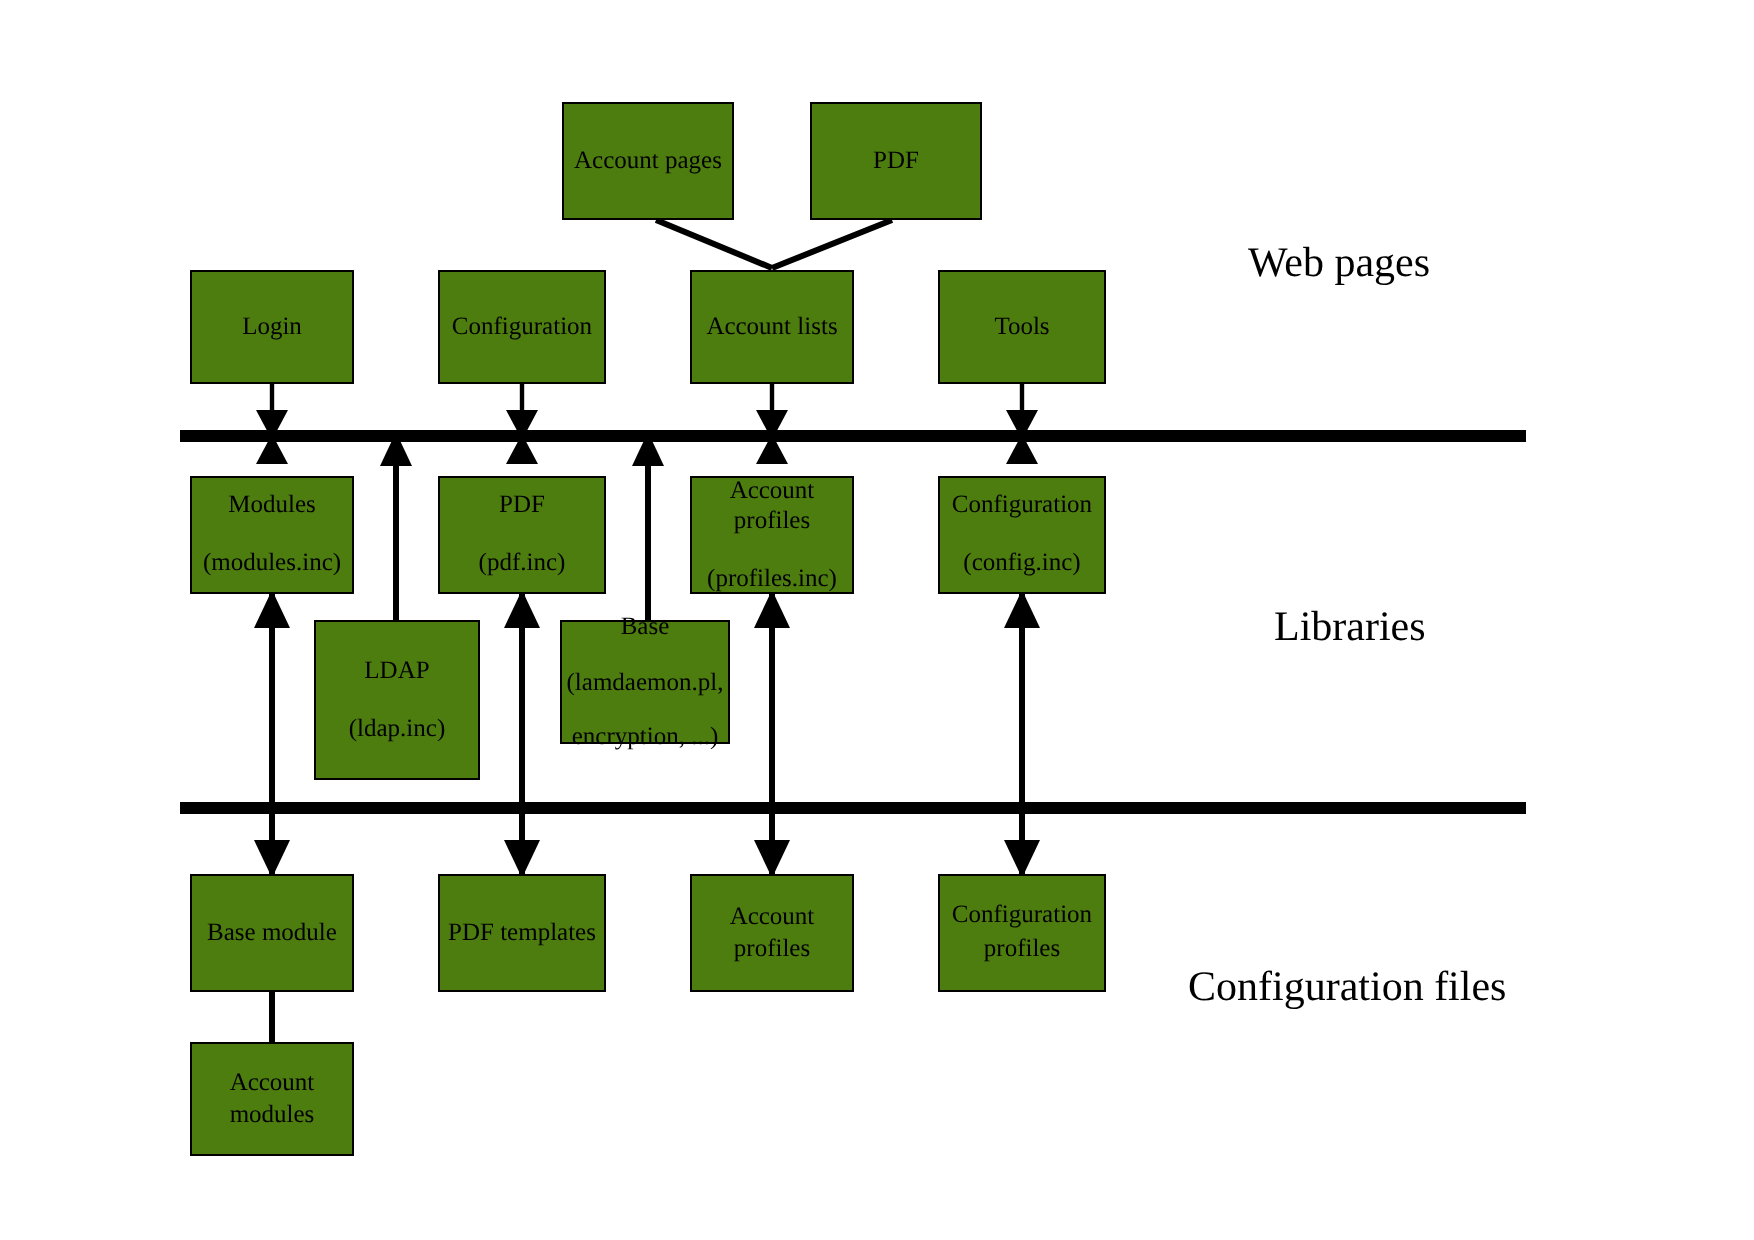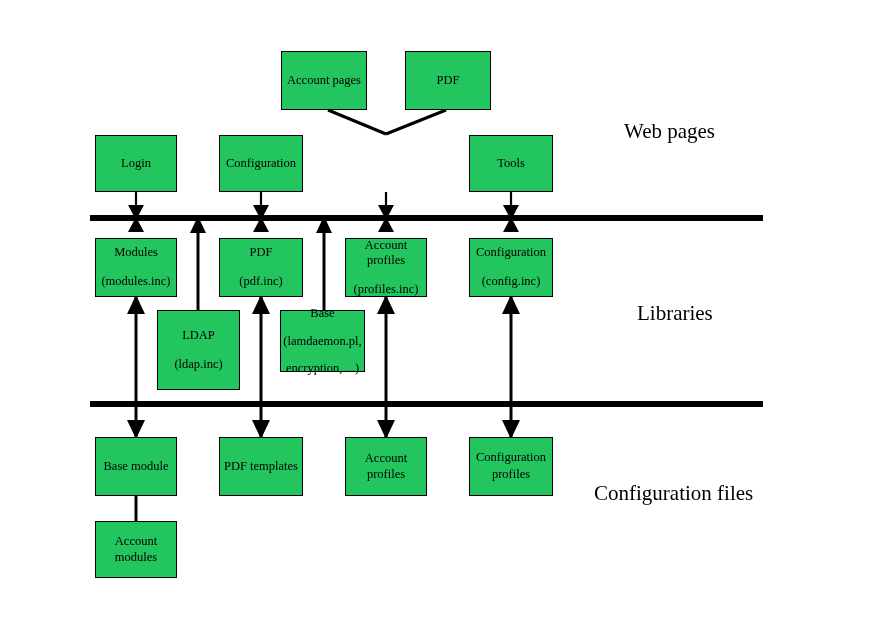--- a/index.html
+++ b/index.html
@@ -13,21 +13,21 @@
     width: 877px;
     height: 620px;
     background: #ffffff;
     font-family: "Liberation Serif", "DejaVu Serif", serif;
     overflow: hidden;
   }
   .node {
     position: absolute;
     box-sizing: border-box;
     border: 1px solid #000000;
-    background: #22c55e;
+    background: #4d7c0f;
     display: flex;
     flex-direction: column;
     align-items: center;
     justify-content: center;
     text-align: center;
     color: #000000;
     font-size: 12.5px;
     line-height: 1.25;
     z-index: 3;
   }
@@ -156,20 +156,23 @@
   <div class="node" style="left:405px; top:51px; width:86px; height:59px;">
     <span class="line1">PDF</span>
   </div>
 
   <div class="node" style="left:95px; top:135px; width:82px; height:57px;">
     <span class="line1">Login</span>
   </div>
   <div class="node" style="left:219px; top:135px; width:84px; height:57px;">
     <span class="line1">Configuration</span>
   </div>
+  <div class="node" style="left:345px; top:135px; width:82px; height:57px;">
+    <span class="line1">Account lists</span>
+  </div>
   <div class="node" style="left:469px; top:135px; width:84px; height:57px;">
     <span class="line1">Tools</span>
   </div>
 
   <div class="node" style="left:95px; top:238px; width:82px; height:59px;">
     <span class="line1">Modules</span>
     <span class="line2">(modules.inc)</span>
   </div>
   <div class="node" style="left:219px; top:238px; width:84px; height:59px;">
     <span class="line1">PDF</span>

